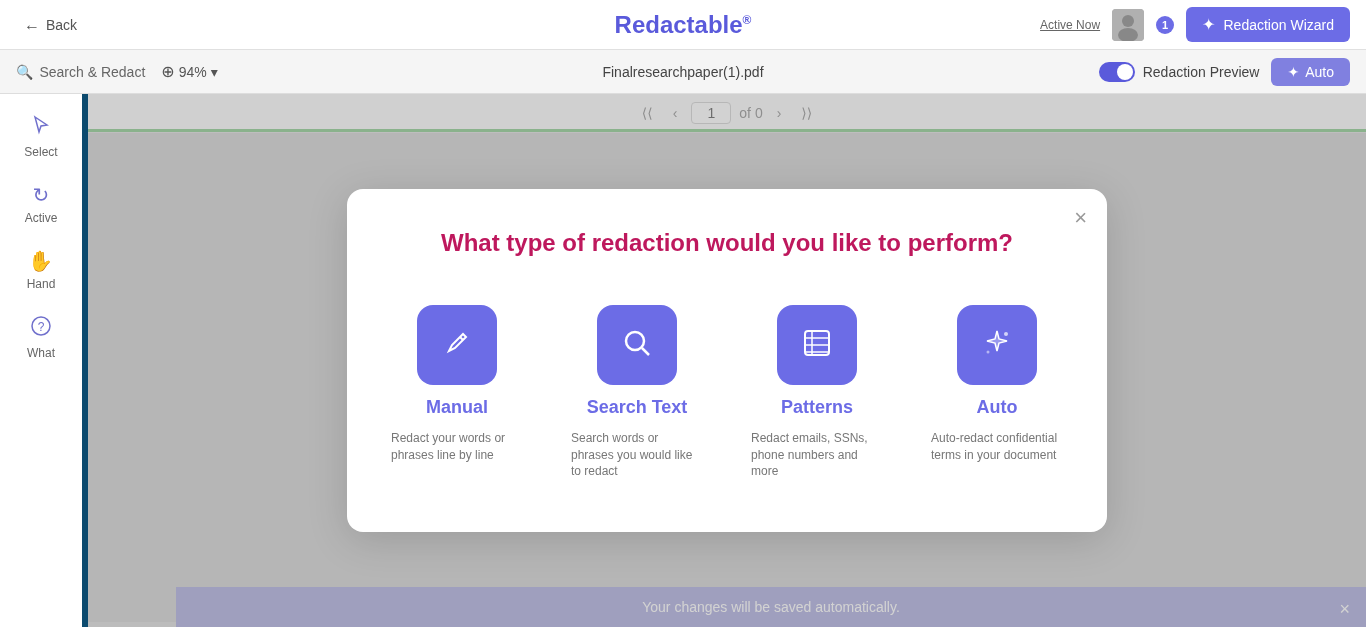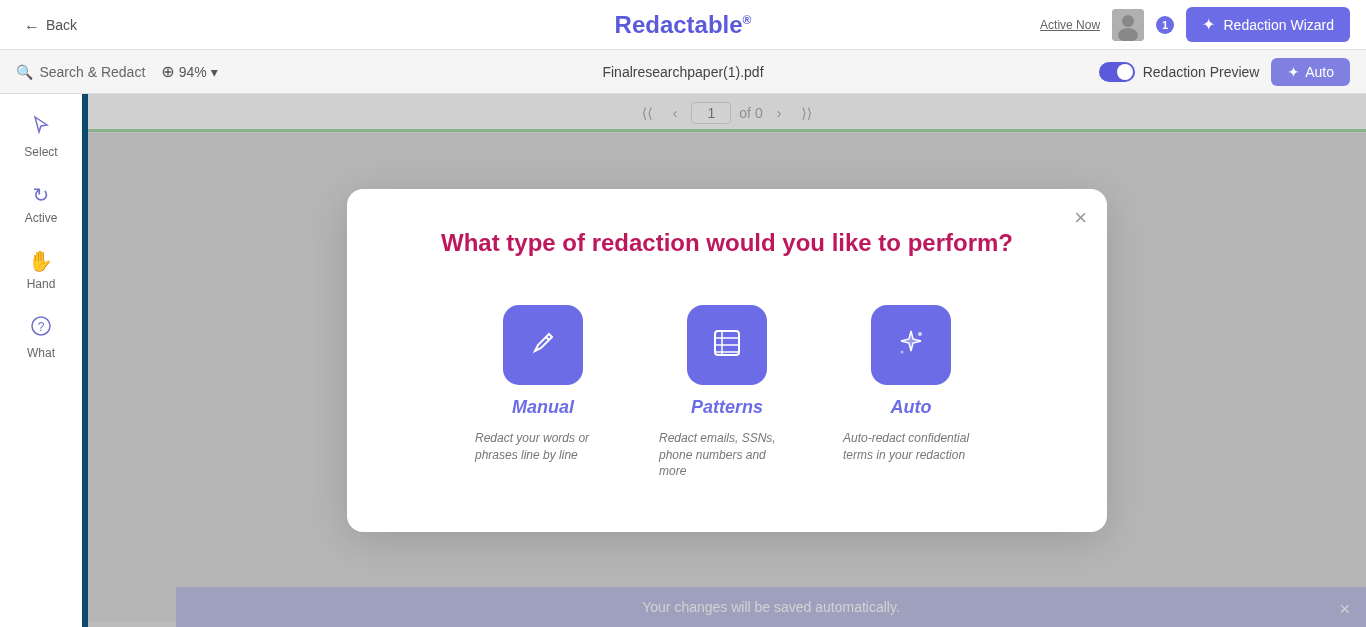--- a/index.html
+++ b/index.html
@@ -97,21 +97,21 @@
       position: relative;
     }
     .modal-title { text-align: center; font-size: 24px; font-weight: 600; color: #be185d; margin-bottom: 36px; }
     .modal-close {
       position: absolute; top: 16px; right: 20px;
       background: none; border: none; cursor: pointer; font-size: 22px; color: #999;
     }
     .modal-options { display: flex; justify-content: center; gap: 24px; }
     .modal-option {
       display: flex; flex-direction: column; align-items: center; gap: 12px;
-      cursor: pointer; padding: 12px; border-radius: 8px; width: 160px; font-style: italic;
+      cursor: pointer; padding: 12px; border-radius: 8px; width: 160px;
     }
     .option-icon-box {
       width: 80px; height: 80px; background: #6c6ce6; border-radius: 16px;
       display: flex; align-items: center; justify-content: center;
     }
     .option-title { font-size: 18px; font-weight: 600; color: #6c6ce6; text-align: center; }
     .option-desc { font-size: 12px; color: #777; text-align: left; line-height: 1.4; }
 
     
     .bottom-bar {
@@ -243,20 +243,32 @@
                 <svg width="36" height="36" viewBox="0 0 36 36" fill="none">
                   <path d="M10 26L13 20L24 9L27 12L16 23L10 26Z" stroke="#fff" stroke-width="2" fill="none"></path>
                   <line x1="21" y1="12" x2="24" y2="15" stroke="#fff" stroke-width="2"></line>
                 </svg>
               </span>
             </div>
             <span class="option-title">Manual</span>
             <span class="option-desc">Redact your words or phrases line by line</span>
           </div>
 
+          <div class="modal-option">
+            <div class="option-icon-box">
+              <span>
+                <svg width="36" height="36" viewBox="0 0 36 36" fill="none">
+                  <circle cx="16" cy="16" r="9" stroke="#fff" stroke-width="2.5" fill="none"></circle>
+                  <line x1="23" y1="23" x2="30" y2="30" stroke="#fff" stroke-width="2.5"></line>
+                </svg>
+              </span>
+            </div>
+            <span class="option-title">Search Text</span>
+            <span class="option-desc">Search words or phrases you would like to redact</span>
+          </div>
 
           <div class="modal-option">
             <div class="option-icon-box">
               <span>
                 <svg width="36" height="36" viewBox="0 0 36 36" fill="none">
                   <rect x="6" y="6" width="24" height="24" rx="3" stroke="#fff" stroke-width="2" fill="none"></rect>
                   <line x1="6" y1="13" x2="30" y2="13" stroke="#fff" stroke-width="1.5"></line>
                   <line x1="6" y1="20" x2="30" y2="20" stroke="#fff" stroke-width="1.5"></line>
                   <line x1="6" y1="27" x2="30" y2="27" stroke="#fff" stroke-width="1.5"></line>
                   <line x1="13" y1="6" x2="13" y2="30" stroke="#fff" stroke-width="1.5"></line>
@@ -271,21 +283,21 @@
             <div class="option-icon-box">
               <span>
                 <svg width="36" height="36" viewBox="0 0 36 36" fill="none">
                   <path d="M18 6L20 14L28 16L20 18L18 26L16 18L8 16L16 14L18 6Z" stroke="#fff" stroke-width="1.5" fill="rgba(255,255,255,0.3)"></path>
                   <circle cx="27" cy="9" r="2" fill="#fff" opacity="0.7"></circle>
                   <circle cx="9" cy="27" r="1.5" fill="#fff" opacity="0.5"></circle>
                 </svg>
               </span>
             </div>
             <span class="option-title">Auto</span>
-            <span class="option-desc">Auto-redact confidential terms in your redaction</span>
+            <span class="option-desc">Auto-redact confidential terms in your document</span>
           </div>
 
         </div>
       </div>
     </div>
 
     <div class="bottom-bar">
       <span>Your changes will be saved automatically.</span>
       <button class="bottom-bar-close">×</button>
     </div>

